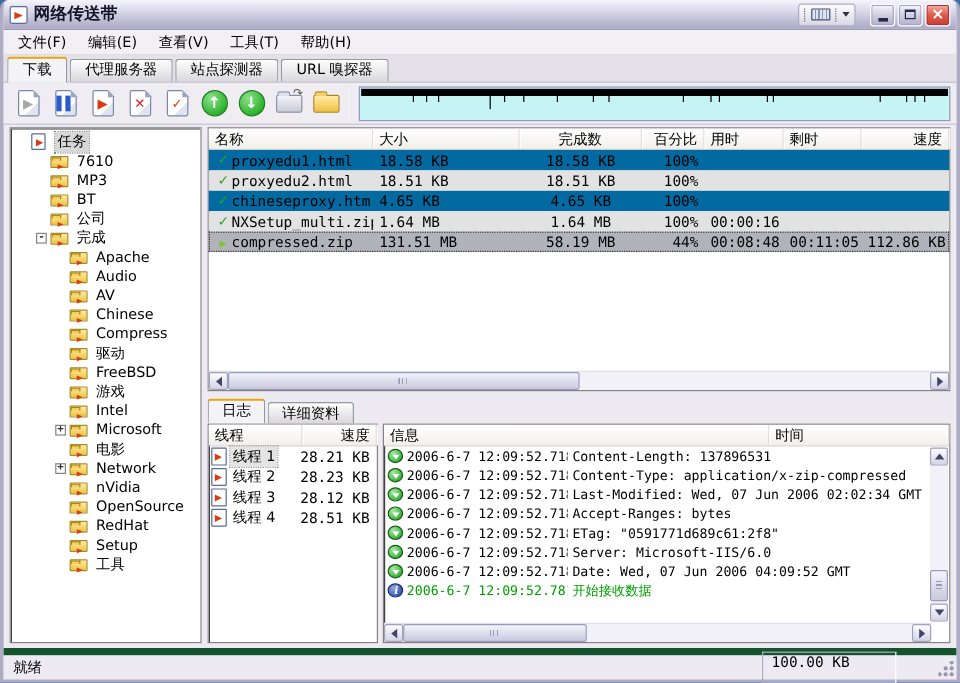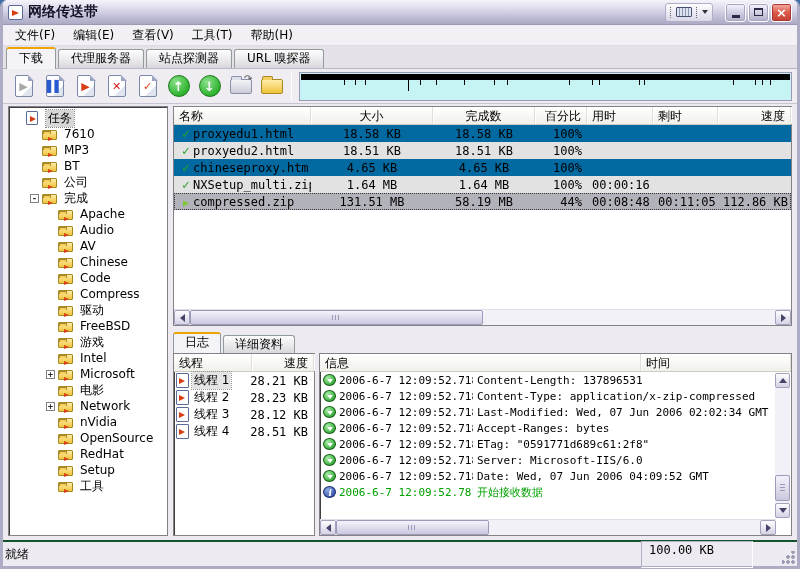--- a/index.html
+++ b/index.html
@@ -105,21 +105,21 @@
   .tree-label{padding:0 2px;}
   .tree-item.sel .tree-label{background:#d7d7d7;outline:1px dotted #888;outline-offset:0;}
   .right-pane{flex:1;display:flex;flex-direction:column;min-width:0;}
   
   .task-panel{height:220px;flex:0 0 220px;background:#fff;border:1px solid #848284;
     box-shadow:inset 1px 1px 0 #404040;display:flex;flex-direction:column;}
   .thead{display:flex;height:18px;flex:0 0 18px;background:linear-gradient(#ffffff,#f1f0ea);
     border-bottom:1px solid #cfccc4;}
   .th{padding:1px 5px;border-right:1px solid #e0ded6;box-shadow:1px 0 0 #fff;white-space:nowrap;overflow:hidden;}
   .col-name{width:137px;flex:0 0 137px;}
-  .col-size{width:122px;flex:0 0 122px;text-align:center;}
+  .col-size{width:122px;flex:0 0 122px;text-align:left;}
   .col-done{width:102px;flex:0 0 102px;text-align:center;}
   .col-pct{width:52px;flex:0 0 52px;text-align:right;}
   .col-elapsed{width:66px;flex:0 0 66px;}
   .col-remain{width:65px;flex:0 0 65px;}
   .col-speed{flex:1;text-align:right;}
   .trow{display:flex;height:17px;flex:0 0 17px;align-items:center;}
   .trow .cell{font-family:"DejaVu Sans Mono",monospace;font-size:12px;padding:0 5px;
     white-space:nowrap;overflow:hidden;}
   .row-yellow{background:#0369a1;}
   .row-gray{background:#e2e2e2;}
@@ -181,22 +181,22 @@
   .l-msg{flex:1;overflow:hidden;padding-left:4px;}
   .lrow.green{color:#00a000;}
   .log-vscroll{position:absolute;top:19px;right:1px;bottom:17px;width:15px;display:flex;
     flex-direction:column;background:#f2f1f7;}
   .log-vscroll .sb-btn{width:100%;height:15px;flex:0 0 15px;}
   .log-vscroll .sb-track{width:100%;}
   .v-thumb{left:0;right:0;top:auto;bottom:2px;height:26px;width:100%;}
   .log-hscroll{height:16px;flex:0 0 16px;margin-right:15px;border-top:1px solid #e0dee8;
     display:flex;background:#f2f1f7;}
   
-  .statusbar{height:26px;flex:0 0 26px;border-top:2px solid #14532d;background:#edeaf1;
-    display:flex;align-items:center;padding:0 2px;position:relative;}
+  .statusbar{height:26px;flex:0 0 26px;border-top:6px solid #14532d;background:#edeaf1;
+    display:flex;align-items:center;padding:0 8px;position:relative;}
   .sb-ready{flex:1;}
   .sb-panel{width:112px;height:27px;border:1px solid;border-color:#b0aec2 #fdfdff #fdfdff #b0aec2;
     padding:1px 7px;margin-right:42px;font-family:"DejaVu Sans Mono",monospace;}
   .grip{position:absolute;right:2px;bottom:2px;width:13px;height:13px;
     background:
       radial-gradient(circle at 11px 11px,#9a98b0 1.5px,transparent 2px),
       radial-gradient(circle at 11px 6px,#9a98b0 1.5px,transparent 2px),
       radial-gradient(circle at 6px 11px,#9a98b0 1.5px,transparent 2px),
       radial-gradient(circle at 11px 1px,#9a98b0 1.5px,transparent 2px),
       radial-gradient(circle at 6px 6px,#9a98b0 1.5px,transparent 2px),
@@ -400,27 +400,20 @@
     <span class="t-ico">
             <span style="position:absolute;inset:0;" class="ic-folder"></span>
           </span>
     <span class="tree-label">Chinese</span>
   </div>
         <div class="tree-item lv2">
     <span class="exp exp-none"></span>
     <span class="t-ico">
             <span style="position:absolute;inset:0;" class="ic-folder"></span>
           </span>
-    <span class="tree-label">Code</span>
-  </div>
-        <div class="tree-item lv2">
-    <span class="exp exp-none"></span>
-    <span class="t-ico">
-            <span style="position:absolute;inset:0;" class="ic-folder"></span>
-          </span>
     <span class="tree-label">Compress</span>
   </div>
         <div class="tree-item lv2">
     <span class="exp exp-none"></span>
     <span class="t-ico">
             <span style="position:absolute;inset:0;" class="ic-folder"></span>
           </span>
     <span class="tree-label">驱动</span>
   </div>
         <div class="tree-item lv2">

